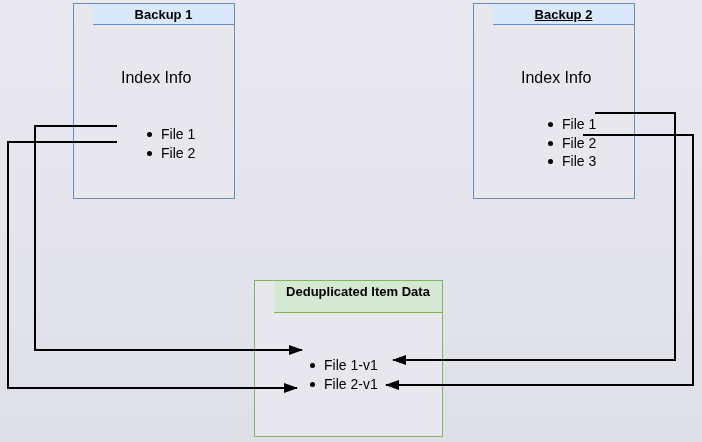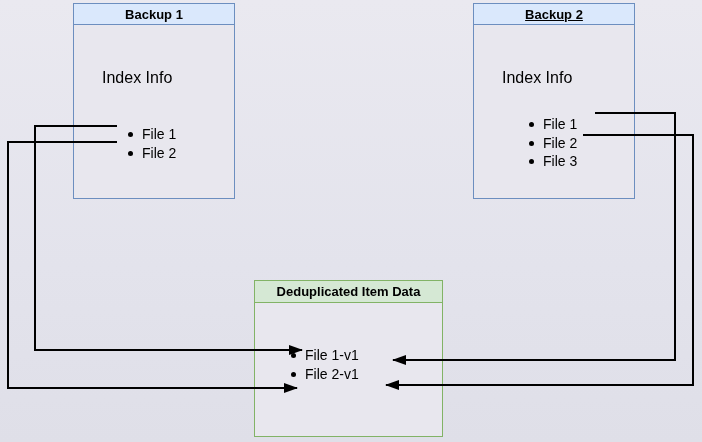--- a/index.html
+++ b/index.html
@@ -14,20 +14,21 @@
     position: relative;
     width: 702px;
     height: 442px;
     background: linear-gradient(180deg, #eae9f0 0%, #e3e3ec 60%, #dfdfe8 100%);
     overflow: hidden;
   }
   .box {
     position: absolute;
     box-sizing: border-box;
     background: #e8e7ee;
+    padding-left: 19px;
   }
   .box.blue {
     border: 1px solid var(--backup-border, #6c8ebf);
   }
   .box.green {
     border: 1px solid var(--dedup-border, #82b366);
   }
   .box-header {
     box-sizing: border-box;
     width: 100%;
@@ -35,21 +36,21 @@
     font-weight: bold;
     font-size: 13px;
   }
   .blue .box-header {
     height: 21px;
     line-height: 21px;
     background: var(--backup-header-fill, #dae8fc);
     border-bottom: 1px solid var(--backup-border, #6c8ebf);
   }
   .green .box-header {
-    height: 22px;
+    height: 32px;
     line-height: 22px;
     background: var(--dedup-header-fill, #d5e8d4);
     border-bottom: 1px solid var(--dedup-border, #82b366);
   }
   .box-body {
     position: relative;
     width: 100%;
     height: calc(100% - 22px);
     margin-top: 8px;
   }

